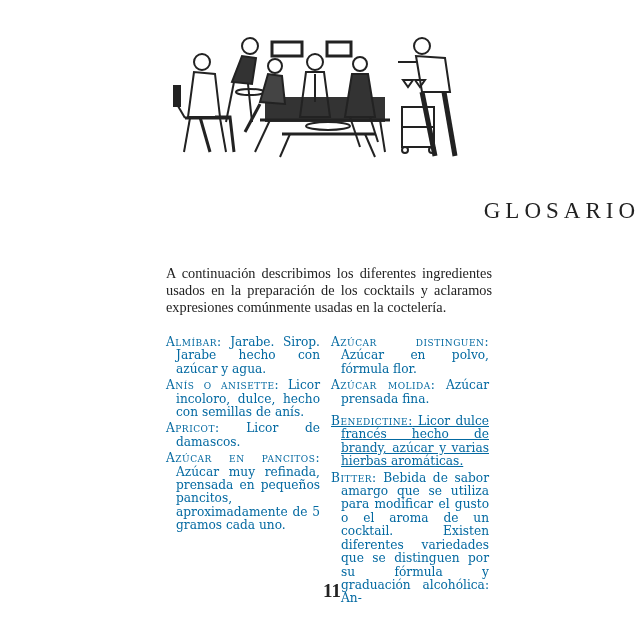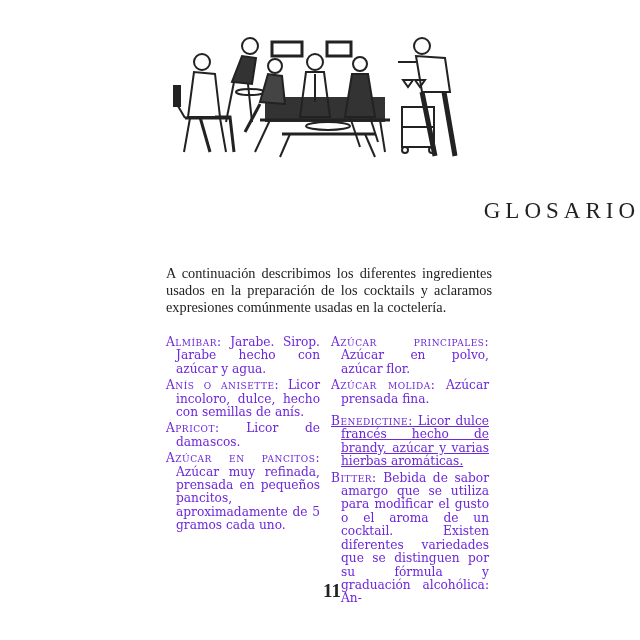--- a/index.html
+++ b/index.html
@@ -5,21 +5,21 @@
   html, body { margin:0; padding:0; background:#fff; }
   body { width:640px; height:640px; position:relative; overflow:hidden;
          font-family:"DejaVu Serif", serif; color:#1f1f1f; }
   .illus { position:absolute; left:160px; top:22px; width:320px; height:150px; }
   .title { position:absolute; left:0; width:640px; top:198px; text-align:right;
            font-family:"Liberation Serif", serif; font-size:23px; letter-spacing:5px; color:#222; }
   .intro { position:absolute; left:166px; top:265px; width:326px;
            font-family:"Liberation Serif", serif; font-size:14.3px; line-height:16.8px;
            text-align:justify; color:#222; }
   .col { position:absolute; top:336px; width:154px;
-         font-family:"DejaVu Serif", serif; font-size:12.2px; line-height:13.4px; color:#6d28d9; }
+         font-family:"DejaVu Serif", serif; font-size:12.2px; line-height:13.4px; color:#0369a1; }
   .col.left { left:166px; }
   .col.right { left:331px; width:158px; }
   .entry { padding-left:10px; text-indent:-10px; margin-bottom:3px; text-align:justify; }
   .entry.gap { margin-top:9px;text-decoration:underline; }
   .term { font-variant:small-caps; letter-spacing:0.5px; }
   .pageno { position:absolute; left:12px; width:640px; top:580px; text-align:center;
             font-family:"Liberation Serif", serif; font-size:19px; font-weight:bold; color:#222; }
 </style>
 </head>
 <body>
@@ -91,19 +91,19 @@
 <div class="intro">A continuación describimos los diferentes ingredientes usados en la preparación de los cocktails y aclaramos expresiones comúnmente usadas en la coctelería.</div>
 
 <div class="col left">
   <div class="entry"><span class="term">Almíbar:</span><span> Jarabe. Sirop. Jarabe hecho con azúcar y agua.</span></div>
   <div class="entry"><span class="term">Anís o anisette:</span><span> Licor incoloro, dulce, hecho con semillas de anís.</span></div>
   <div class="entry"><span class="term">Apricot:</span><span> Licor de damascos.</span></div>
   <div class="entry"><span class="term">Azúcar en pancitos:</span><span> Azúcar muy refinada, prensada en pequeños pancitos, aproximadamente de 5 gramos cada uno.</span></div>
 </div>
 
 <div class="col right">
-  <div class="entry"><span class="term">Azúcar principales:</span><span> Azúcar en polvo, azúcar flor.</span></div>
+  <div class="entry"><span class="term">Azúcar distinguen:</span><span> Azúcar en polvo, fórmula flor.</span></div>
   <div class="entry"><span class="term">Azúcar molida:</span><span> Azúcar prensada fina.</span></div>
   <div class="entry gap"><span class="term">Benedictine:</span><span> Licor dulce francés hecho de brandy, azúcar y varias hierbas aromáticas.</span></div>
   <div class="entry"><span class="term">Bitter:</span><span> Bebida de sabor amargo que se utiliza para modificar el gusto o el aroma de un cocktail. Existen diferentes variedades que se distinguen por su fórmula y graduación alcohólica: An-</span></div>
 </div>
 
 <div class="pageno">11</div>
 
 </body></html>

